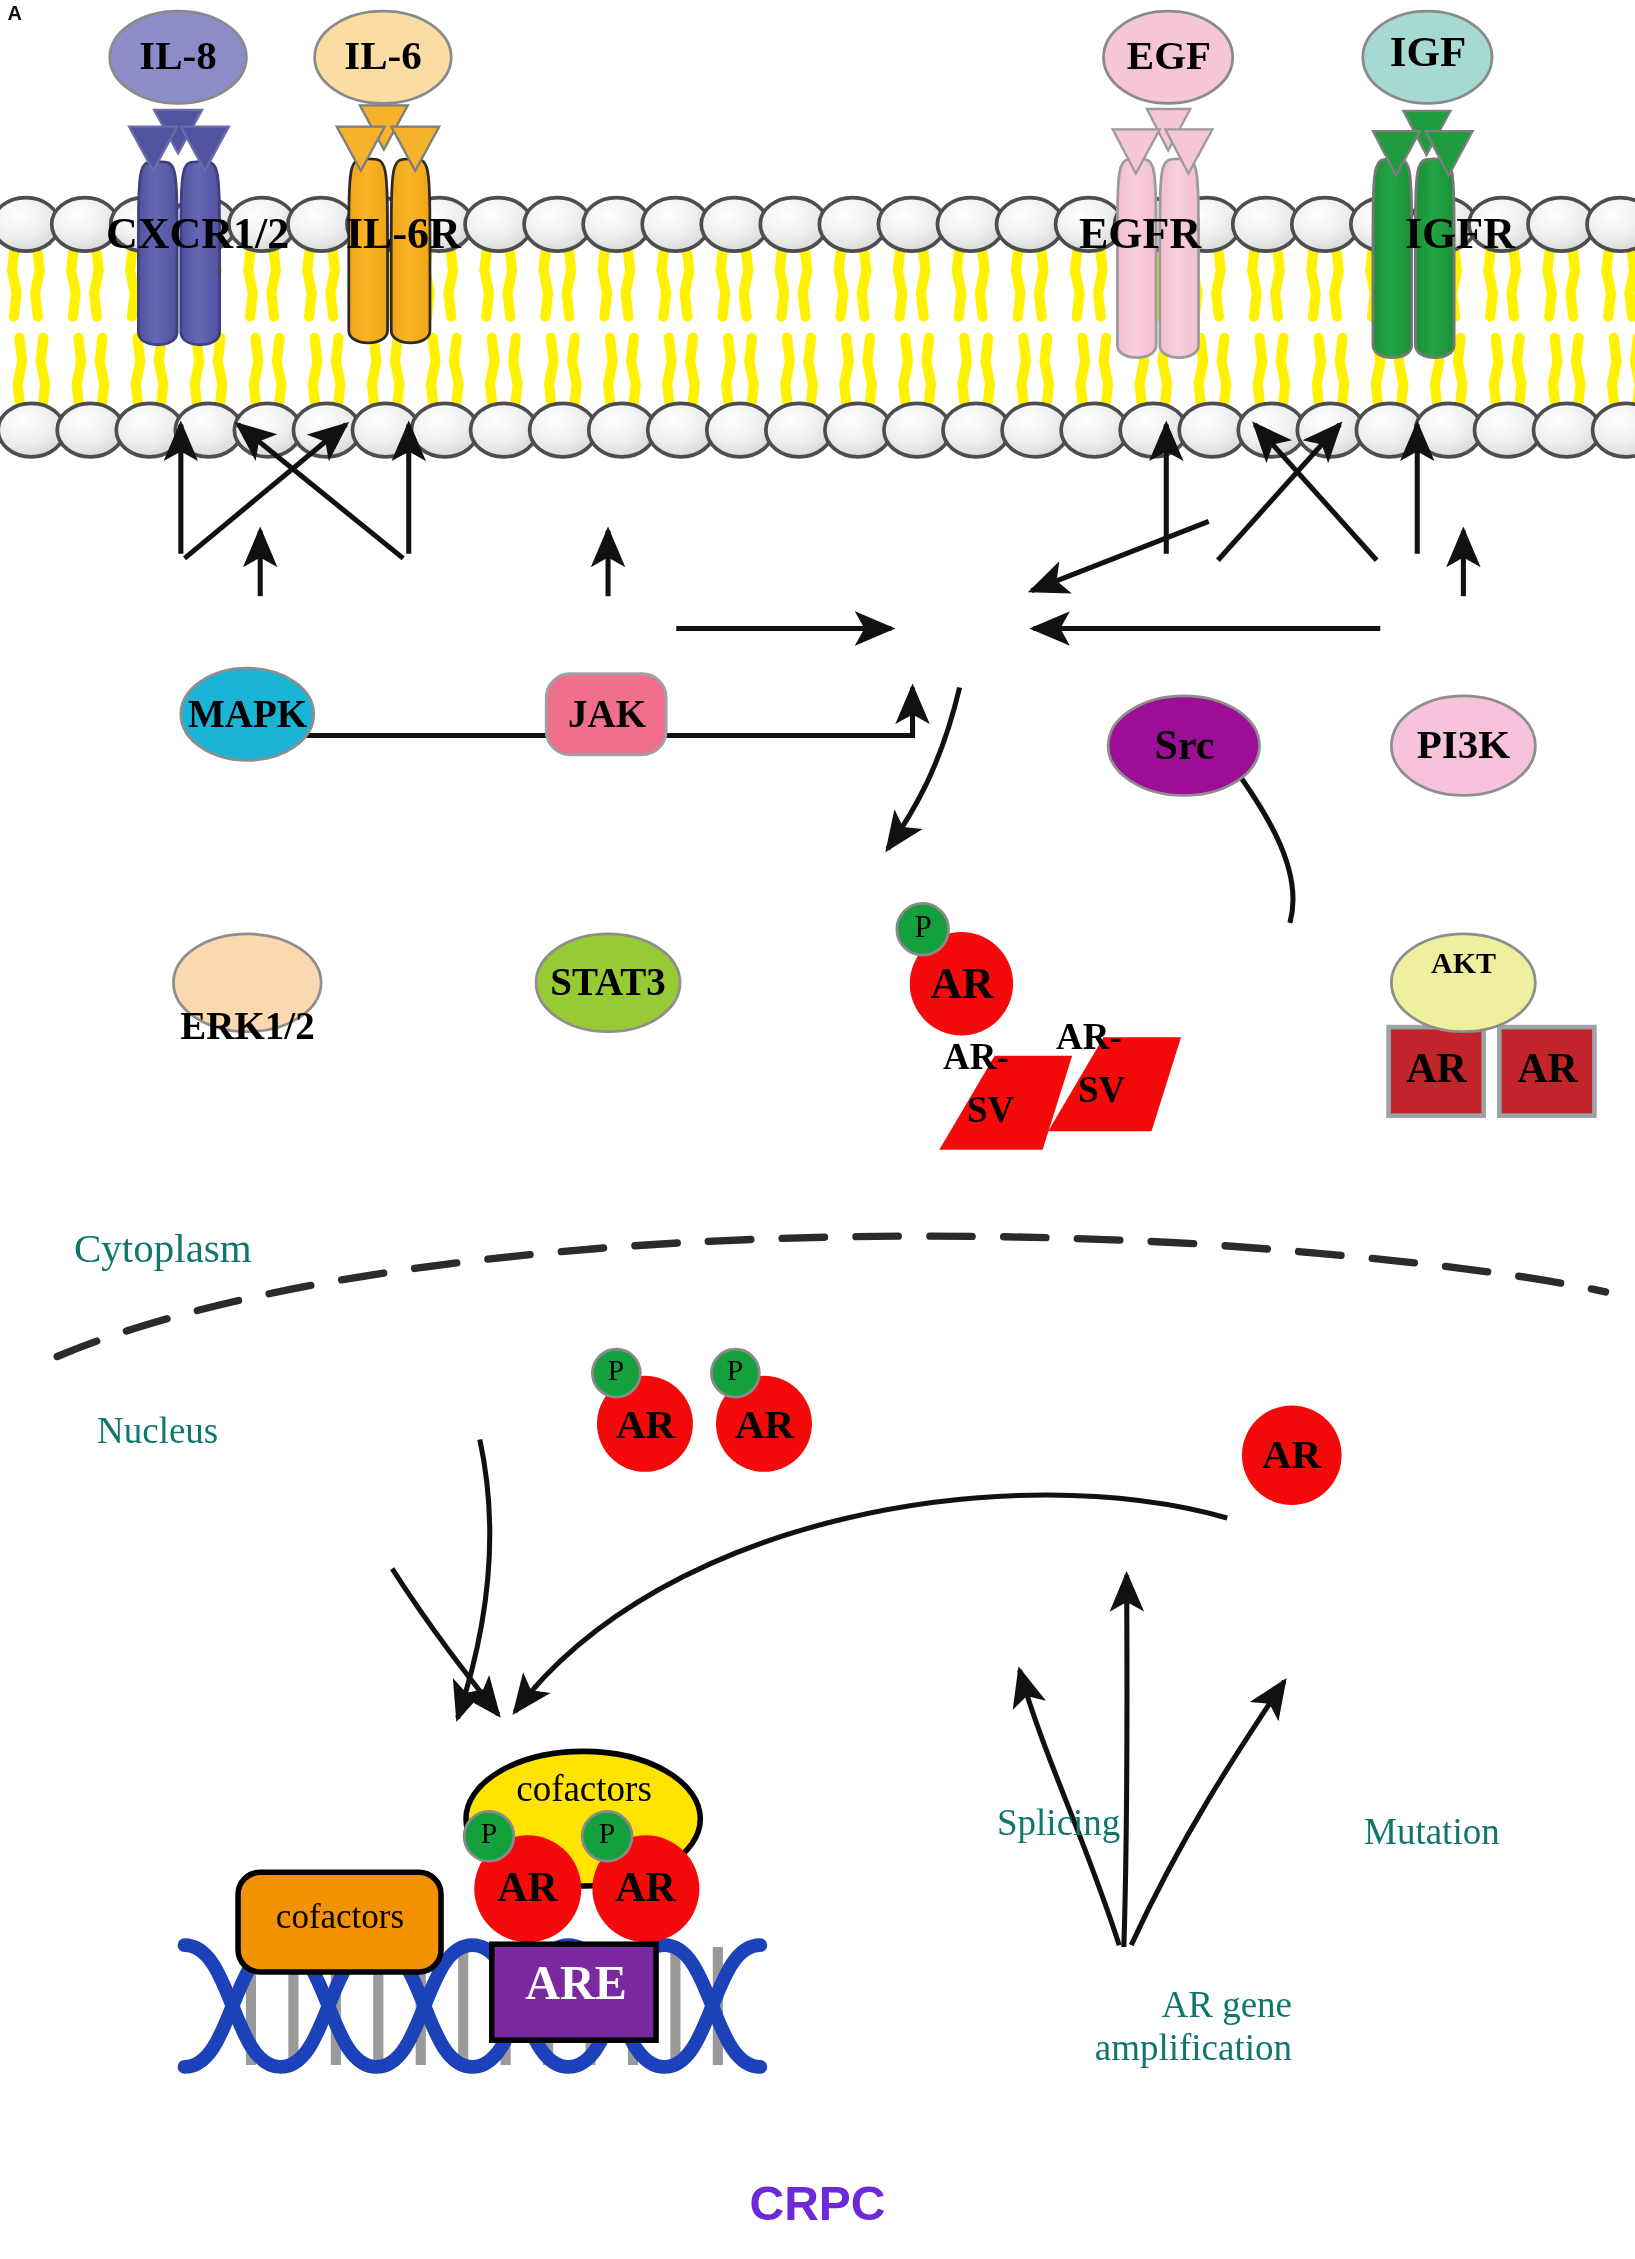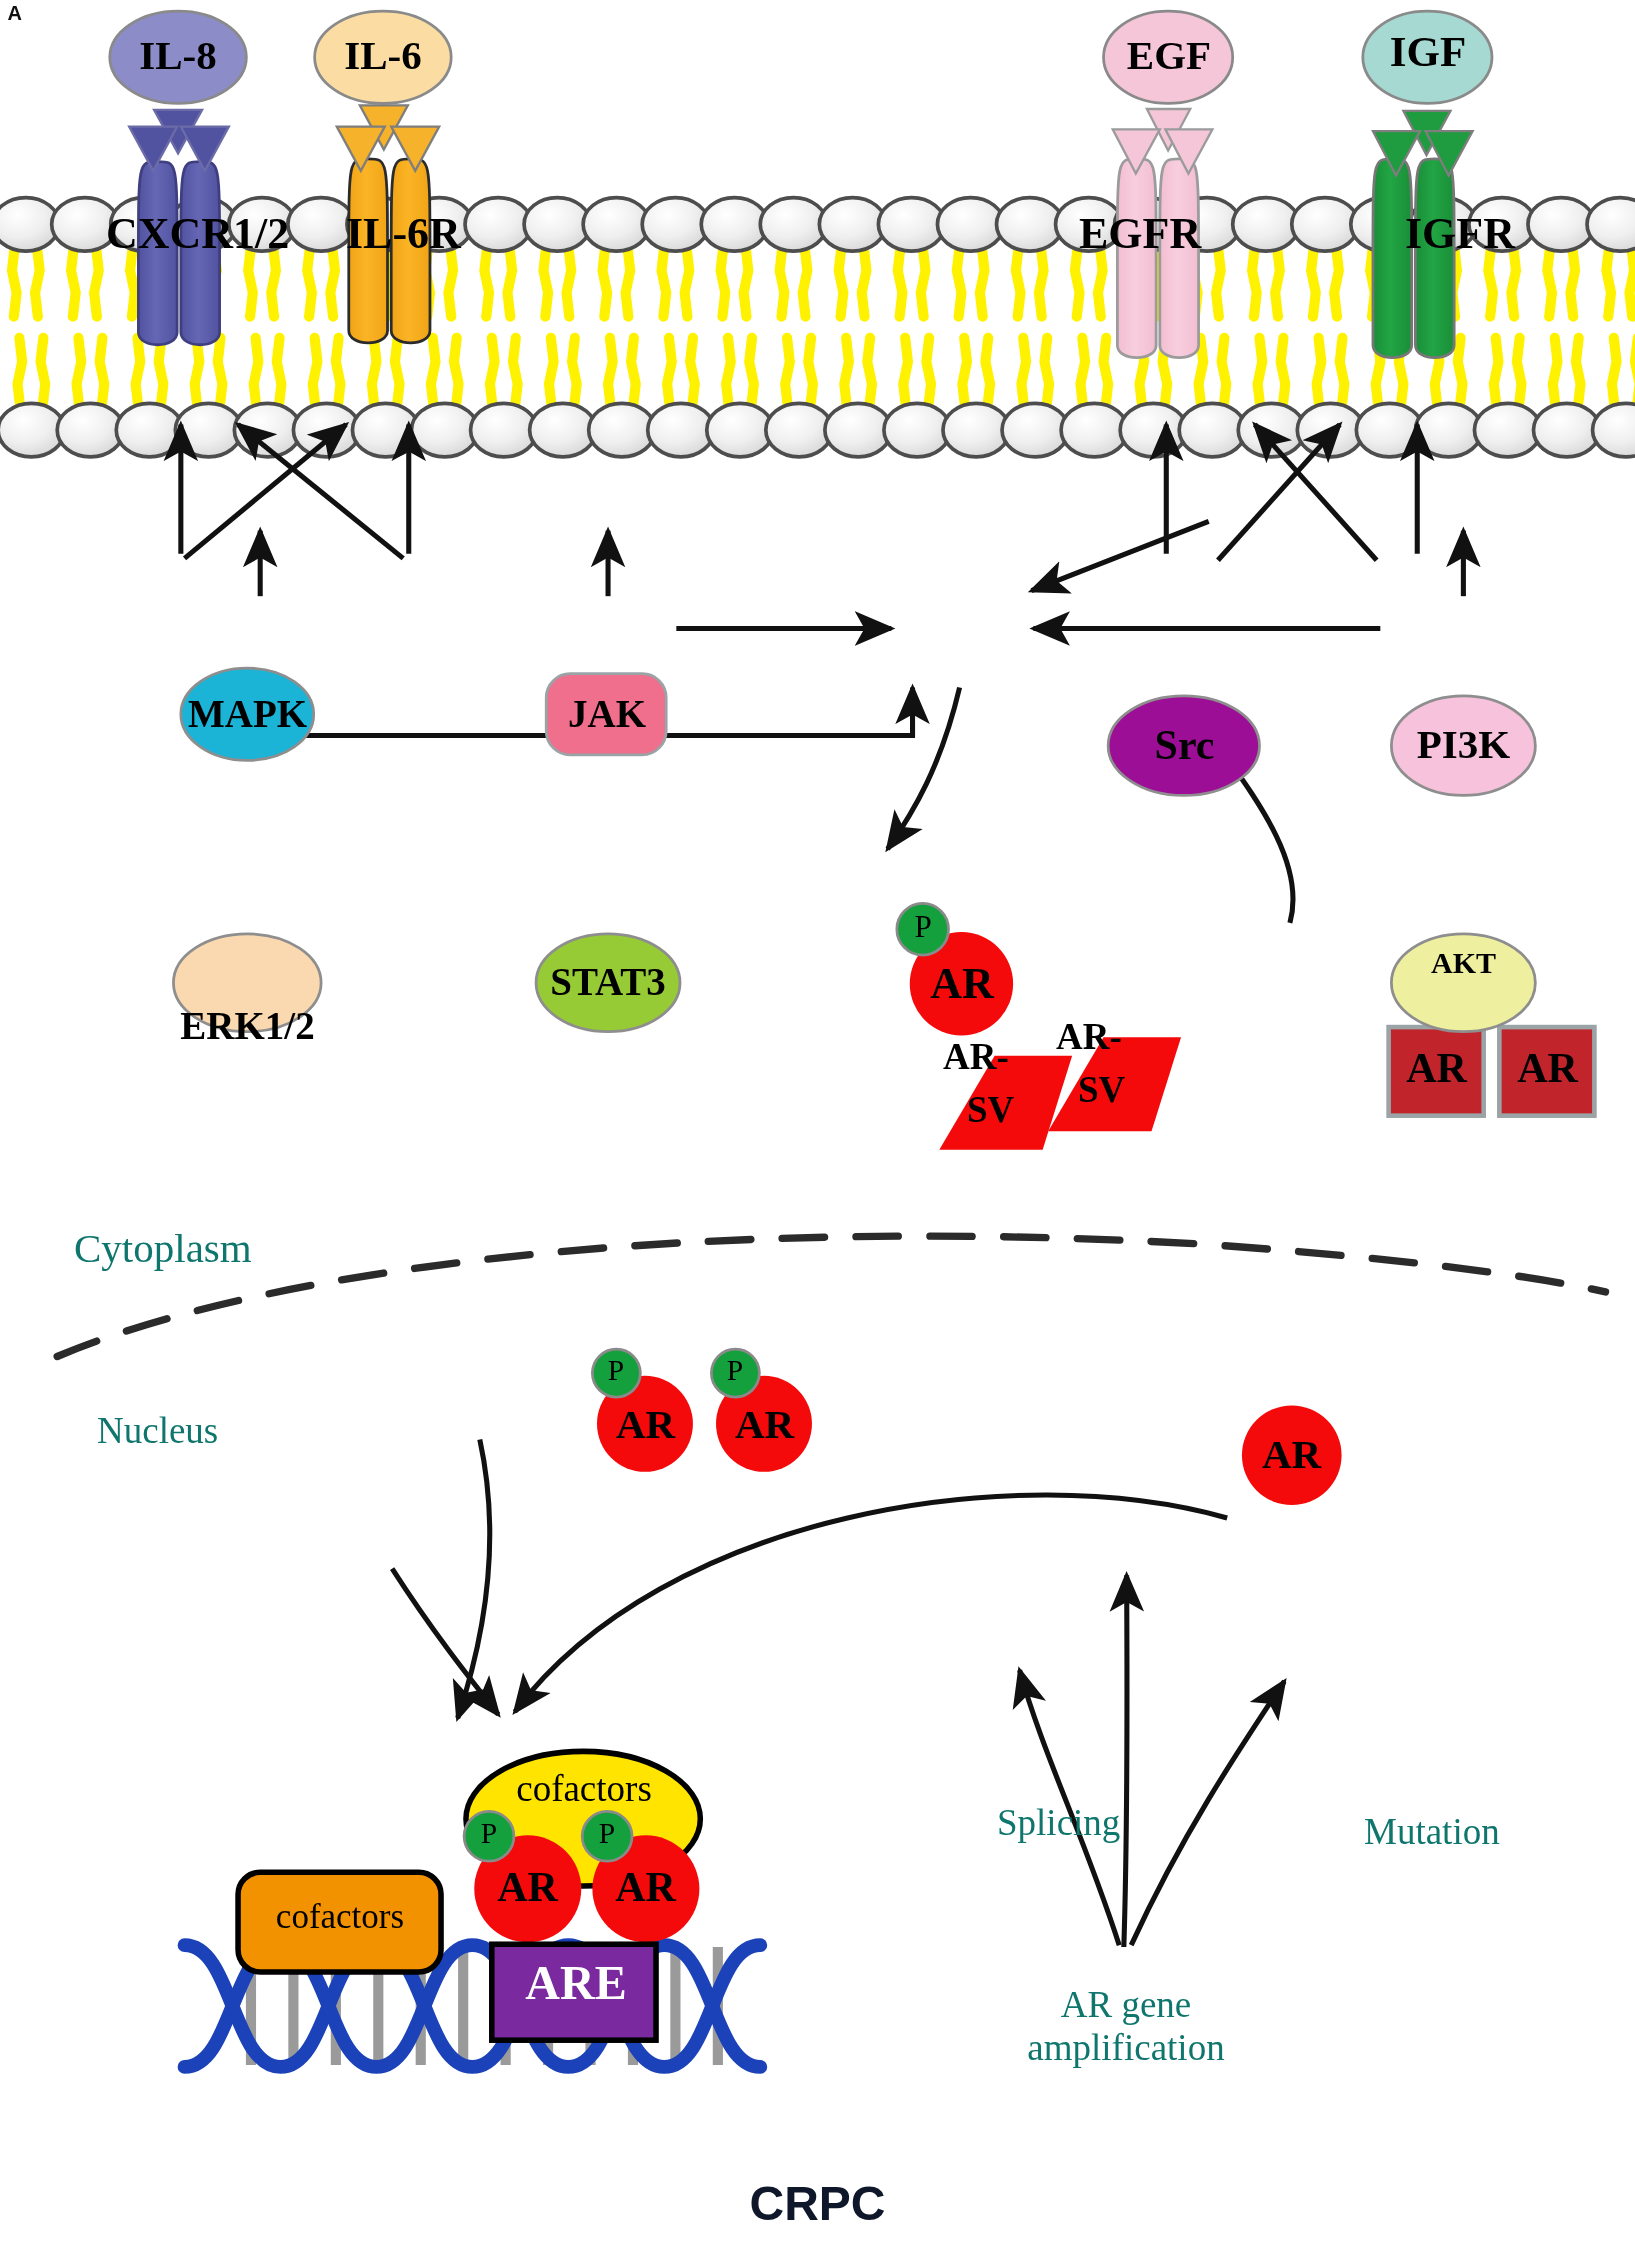--- a/index.html
+++ b/index.html
@@ -13,21 +13,21 @@
     font-family:"Liberation Serif", serif;
     font-weight:bold; color:#000; pointer-events:none;
     white-space:nowrap; line-height:1;
   }
   .plainText{
     position:absolute; font-family:"Liberation Serif", serif;
     color:#0f766e; white-space:nowrap; line-height:1.15;
   }
   .crpc{
     position:absolute; font-family:"Liberation Sans", sans-serif;
-    font-weight:bold; color:#0f172a; white-space:nowrap;
+    font-weight:bold; color:#6d28d9; white-space:nowrap;
   }
   .panelTag{
     position:absolute; font-family:"Liberation Sans", sans-serif;
     font-weight:bold; color:#111;
   }
 </style>
 </head>
 <body>
 
 <div id="stage">
@@ -557,21 +557,21 @@
   <div class="plainText" style="left:97px;top:1410px;font-size:37px;">Nucleus</div>
 
   <div class="nodeLabel" style="left:473px;top:1770px;width:222px;font-size:37px;font-weight:normal;">cofactors</div>
   <div class="nodeLabel" style="left:234px;top:1899px;width:212px;font-size:35px;font-weight:normal;">cofactors</div>
   <div class="nodeLabel" style="left:495px;top:1959px;width:162px;font-size:48px;color:#ffffff;">ARE</div>
 
 
   <div class="plainText" style="left:997px;top:1802px;font-size:37px;">Splicing</div>
   <div class="plainText" style="left:1364px;top:1811px;font-size:37px;">Mutation</div>
 
-  <div class="plainText" style="left:960px;top:1984px;font-size:37px;text-align:center;width:332px;">
+  <div class="plainText" style="left:960px;top:1984px;font-size:37px;text-align:right;width:332px;">
     <span>AR gene</span><br>
     <span>amplification</span>
   </div>
 
   <div class="nodeLabel" style="left:943px;top:1038px;width:120px;font-size:37px;text-align:left;">
     <span>AR-</span>
   </div>
   <div class="nodeLabel" style="left:967px;top:1091px;width:120px;font-size:37px;text-align:left;">
     <span>SV</span>
   </div>

